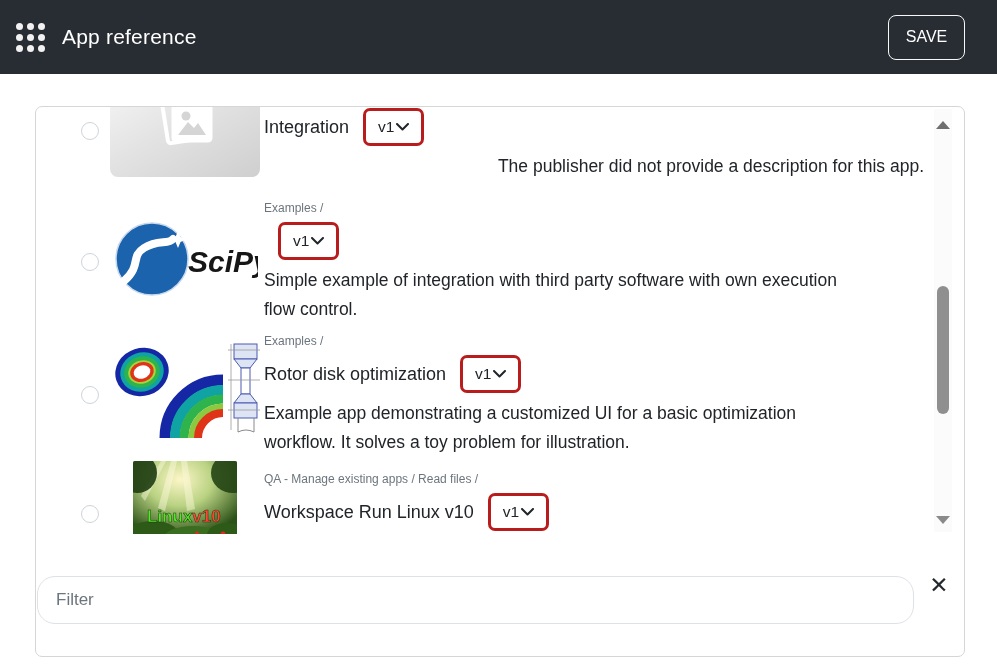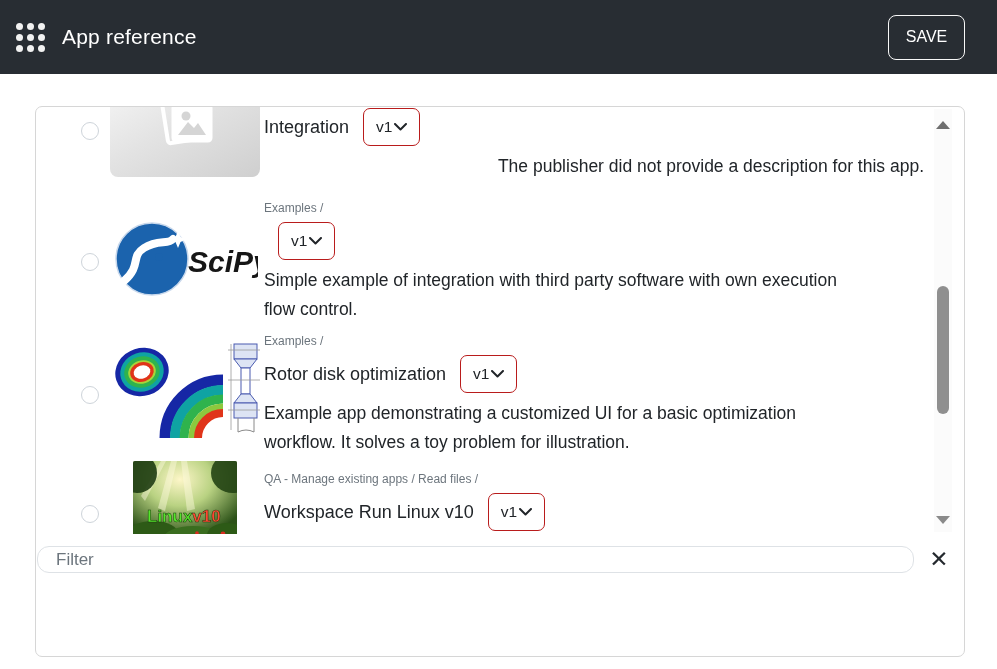--- a/index.html
+++ b/index.html
@@ -65,41 +65,41 @@
   .linux-thumb { margin-top:-9px; border-radius:2px; }
 
   .content-col { flex:1; min-width:0; padding-right:40px; }
   .row-1 .content-col { padding-top:26px; }
   .breadcrumb { font-size:12px; line-height:18px; height:18px; color:#6c757d; margin-bottom:4px; }
   .title-row { display:flex; align-items:center; height:40px; }
   .app-title { font-size:18px; color:#212529; white-space:nowrap; }
   .version-select {
     display:flex; align-items:center; gap:2px;
     margin-left:14px; height:38px; padding:0 12px;
-    border:1px solid #b91c1c; border-radius:7px;
+    border:3px solid #b91c1c; border-radius:7px;
     background:#fff; font-size:15.5px; color:#212529; cursor:pointer;
   }
   .desc { font-size:17.5px; line-height:29px; color:#212529; margin-top:5px; white-space:pre-line; }
 
   
   .scrollbar {
     position:absolute; top:2px; right:12px;
     width:18px; height:423px; background:#fbfbfb;
   }
   .scroll-up, .scroll-down { position:absolute; left:2px; width:0; height:0; cursor:pointer; }
   .scroll-up   { top:12px;   border-left:7px solid transparent; border-right:7px solid transparent; border-bottom:8px solid #6f6f6f; }
   .scroll-down { bottom:8px; border-left:7px solid transparent; border-right:7px solid transparent; border-top:8px solid #8a8a8a; }
   .scroll-thumb { position:absolute; top:177px; left:3px; width:12px; height:128px; background:#8f8f8f; border-radius:6px; cursor:grab; }
 
   
   .filter-bar { display:flex; align-items:center; margin-top:12px; padding-left:1px; }
   .filter-input {
-    flex:1; height:27px;
-    border:1px solid #dee2e6; border-radius:12px;
-    padding:0 18px; font-size:17px; font-family:inherit; color:#212529; outline:none;
+    flex:1; height:48px;
+    border:1px solid #dee2e6; border-radius:18px;
+    padding:0 18px; font-size:17px; font-family:inherit; color:#212529; outline:none;margin-top:30px;
   }
   .filter-input::placeholder { color:#6c757d; }
   .clear-btn {
     width:50px; background:none; border:none;
     font-size:23px; line-height:1; color:#24292e;
     font-family:inherit; cursor:pointer; text-align:center; padding:0;
   }
 </style>
 </head>
 <body>

